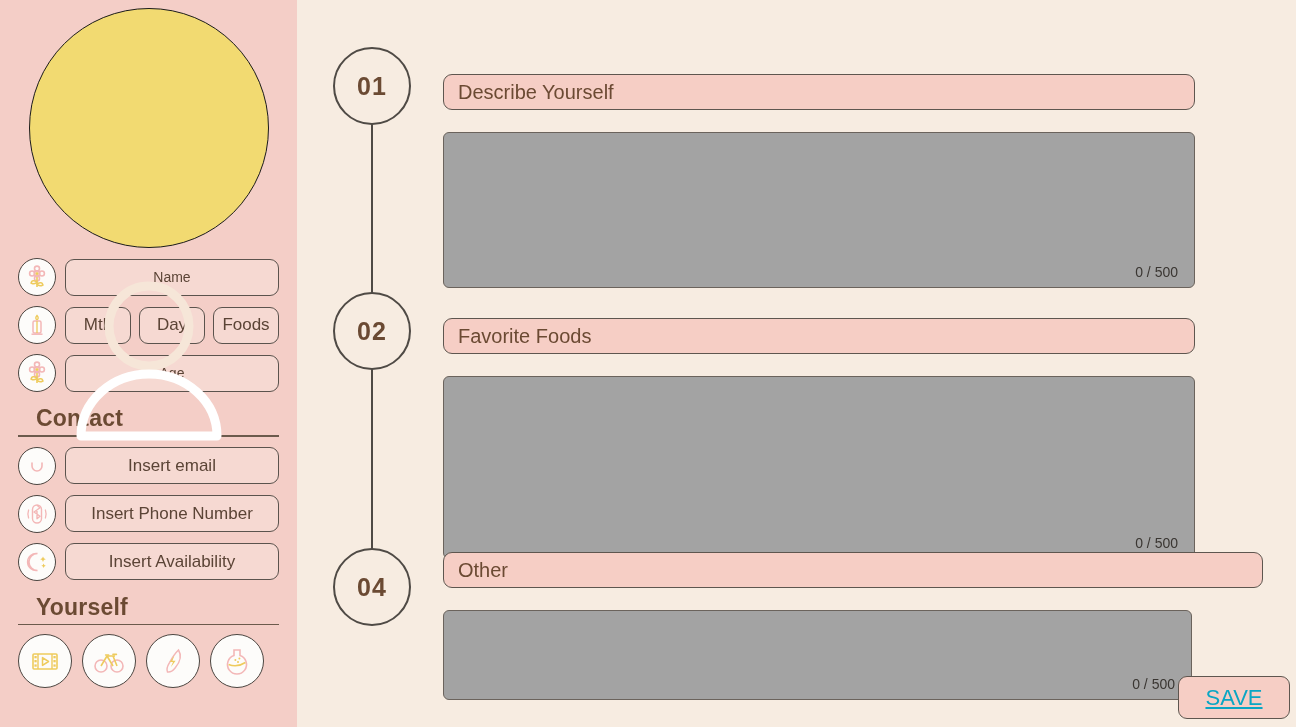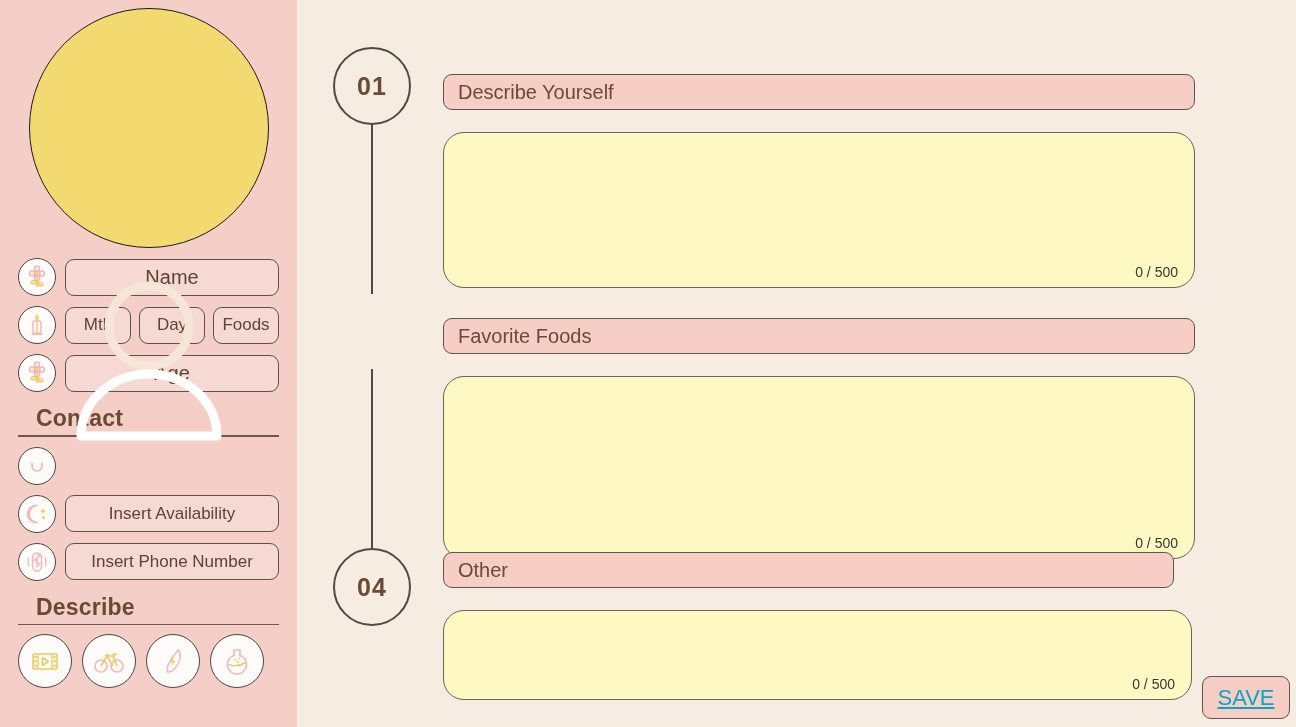--- a/index.html
+++ b/index.html
@@ -46,21 +46,21 @@
     border: 1.6px solid #4b4540;
     display: flex; align-items: center; justify-content: center;
   }
   .field {
     flex: 1;
     height: 37px;
     background: #f6d9d2;
     border: 1.4px solid #5b534d;
     border-radius: 9px;
     color: #5b4436;
-    font-size: 20px;
+    font-size: 14px;
     display: flex; align-items: center; justify-content: center;
     white-space: nowrap;
   }
   .field.dob { flex: 1 1 0; font-size: 17px; }
   .dob-group { display: flex; gap: 8px; flex: 1; }
 
   .sec-head {
     margin: 13px 0 0 0;
     color: #6b4a33;
     font-size: 23px;
@@ -130,49 +130,49 @@
     height: 36px;
     background: #f6cec5;
     border: 1.6px solid #5e564f;
     border-radius: 9px;
     display: flex; align-items: center;
     padding-left: 14px;
     color: #6b4a33;
     font-size: 20px;
   }
   .textarea {
-    background: #fef9c3;
+    background: #a3a3a3;
     border: 1.5px solid #6b635c;
-    border-radius: 21px;
+    border-radius: 6px;
     position: relative;
     padding-left: 8px;
   }
   .counter {
     position: absolute;
     right: 16px; bottom: 7px;
     color: #3a3632;
     font-size: 14px;
   }
 
   .block { position: absolute; }
   .block .sec-title { width: 752px; }
   .block .textarea  { width: 752px; }
 
   .b1 { top: 38px; margin-top: 36px; }
   .b1 .textarea { height: 156px; margin-top: 22px; }
   .b2 { top: 291px; margin-top: 27px; }
   .b2 .textarea { height: 183px; margin-top: 22px; }
   .b3 { top: 552px; }
-  .b3 .sec-title { width: 731px; }
+  .b3 .sec-title { width: 820px; }
   .b3 .textarea { width: 749px; height: 90px; margin-top: 22px; }
 
   .save-btn {
     position: absolute;
     right: 6px; bottom: 8px;
-    width: 88px; height: 43px;
+    width: 112px; height: 43px;
     background: #f6cec5;
     border: 1.6px solid #5e564f;
     border-radius: 9px;
     display: flex; align-items: center; justify-content: center;
     color: #0aa6c4;
     font-size: 22px;
     text-decoration: underline;
     cursor: pointer;
   }
 </style>
@@ -245,45 +245,46 @@
 
   <h2 class="sec-head">Contact</h2>
   <div class="sec-rule"></div>
 
   <div class="row">
     <span class="ico">
       <svg width="26" height="26" viewBox="0 0 26 26">
         <path d="M8 10 v3 a5 5 0 0 0 10 0 v-3" fill="none" stroke="#f3b7b7" stroke-width="1.6" stroke-linecap="round"></path>
       </svg>
     </span>
+    <div class="field contact-field">Insert email</div>
+  </div>
+
+  <div class="row">
+    <span class="ico">
+      <svg width="26" height="26" viewBox="0 0 26 26">
+        <rect x="8.5" y="4" width="9" height="18" rx="4.5" fill="none" stroke="#f3b7b7" stroke-width="1.4"></rect>
+        <path d="M13 8 v10 l3 -2.7 l-6 -4.6 l6 -4.6 l-3 -2.7" fill="none" stroke="#f3b7b7" stroke-width="1.4" stroke-linejoin="round" transform="translate(0,1.2) scale(1,0.92)"></path>
+        <path d="M4.6 9 q-1.4 4 0 8 M21.4 9 q1.4 4 0 8" fill="none" stroke="#f3b7b7" stroke-width="1.3" stroke-linecap="round"></path>
+      </svg>
+    </span>
+    <div class="field contact-field">Insert Phone Number</div>
   </div>
 
   <div class="row">
     <span class="ico">
       <svg width="26" height="26" viewBox="0 0 26 26">
         <path d="M13.5 4.5 a8.6 8.6 0 1 0 0 17 a7 7 0 0 1 0 -17z" fill="none" stroke="#f3b7b7" stroke-width="1.5"></path>
         <path d="M19 7.4 l.9 1.9 l1.9 .9 l-1.9 .9 l-.9 1.9 l-.9 -1.9 l-1.9 -.9 l1.9 -.9z" fill="#eecb5d"></path>
         <path d="M19.6 14.6 l.7 1.5 l1.5 .7 l-1.5 .7 l-.7 1.5 l-.7 -1.5 l-1.5 -.7 l1.5 -.7z" fill="#eecb5d"></path>
       </svg>
     </span>
     <div class="field contact-field">Insert Availability</div>
   </div>
 
-  <div class="row">
-    <span class="ico">
-      <svg width="26" height="26" viewBox="0 0 26 26">
-        <rect x="8.5" y="4" width="9" height="18" rx="4.5" fill="none" stroke="#f3b7b7" stroke-width="1.4"></rect>
-        <path d="M13 8 v10 l3 -2.7 l-6 -4.6 l6 -4.6 l-3 -2.7" fill="none" stroke="#f3b7b7" stroke-width="1.4" stroke-linejoin="round" transform="translate(0,1.2) scale(1,0.92)"></path>
-        <path d="M4.6 9 q-1.4 4 0 8 M21.4 9 q1.4 4 0 8" fill="none" stroke="#f3b7b7" stroke-width="1.3" stroke-linecap="round"></path>
-      </svg>
-    </span>
-    <div class="field contact-field">Insert Phone Number</div>
-  </div>
-
-  <h2 class="sec-head">Describe</h2>
+  <h2 class="sec-head">Yourself</h2>
   <div class="sec-rule"></div>
 
   <div class="interests">
     <span class="int-ico">
       <svg width="36" height="36" viewBox="0 0 36 36">
         <rect x="6" y="11" width="24" height="15" rx="1" fill="none" stroke="#eecb5d" stroke-width="1.6"></rect>
         <path d="M11 11 V26 M25 11 V26" stroke="#eecb5d" stroke-width="1.4"></path>
         <g fill="#eecb5d">
           <rect x="7.4" y="13" width="2.3" height="2.3"></rect>
             <rect x="7.4" y="17" width="2.3" height="2.3"></rect>
@@ -323,20 +324,21 @@
     </span>
   </div>
 </aside>
 
 <main class="main">
 
   <div class="stepper">
     <div class="connector c1"></div>
     <div class="connector c2"></div>
     <div class="step s1">01</div>
+    <div class="step s2">02</div>
     <div class="step s3">04</div>
   </div>
 
   <div class="sections">
 
     <section class="block b1">
       <div class="sec-title">Describe Yourself</div>
       <div class="textarea">
         <span class="counter">0 / 500</span>
       </div>

